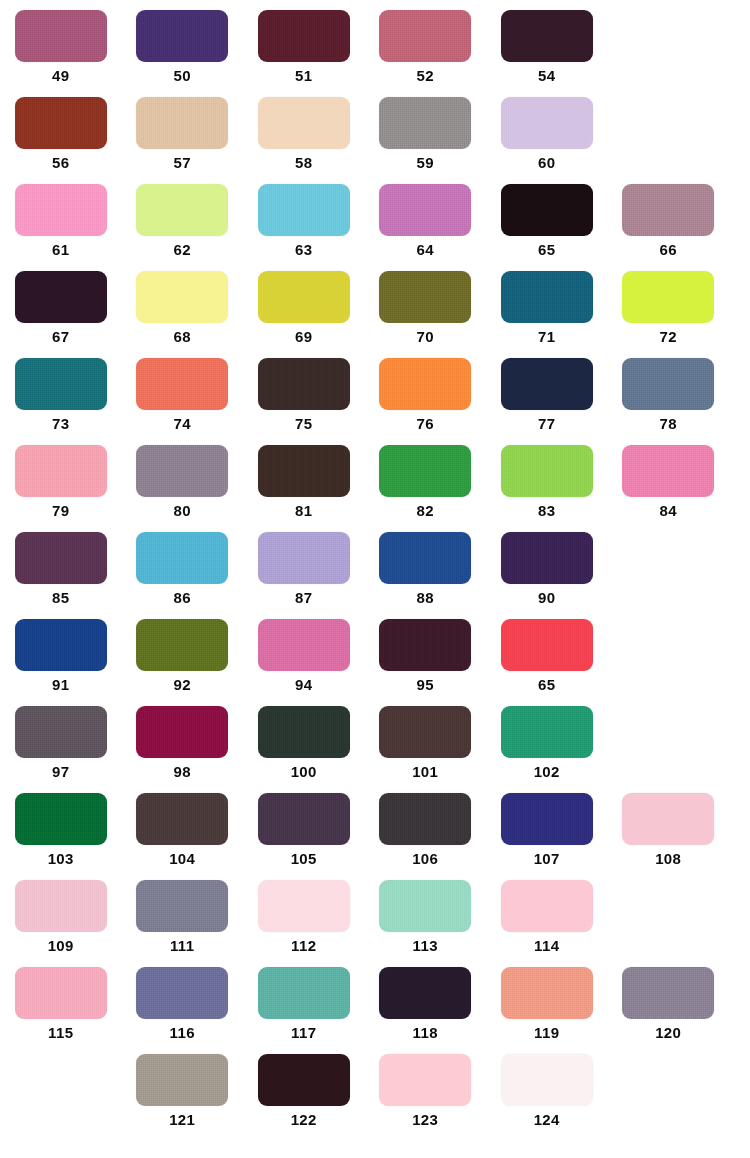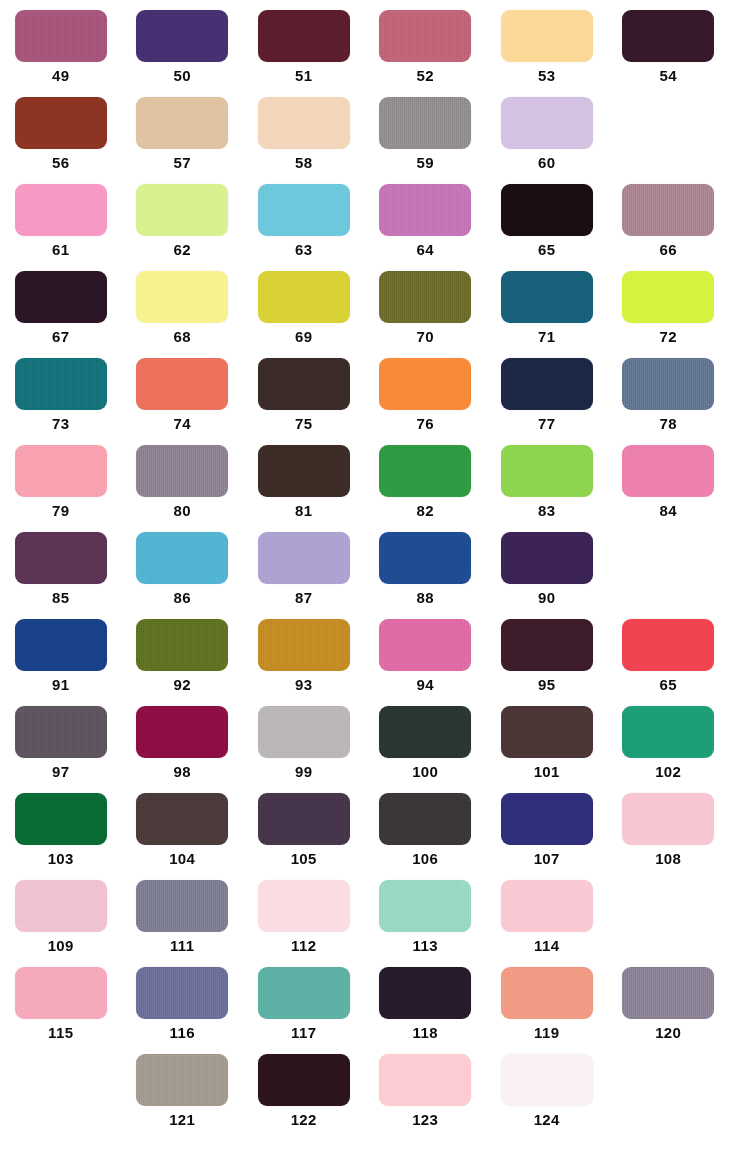--- a/index.html
+++ b/index.html
@@ -97,24 +97,20 @@
       </div>
       <div class="swatch-cell">
         <div class="swatch-chip" style="background-color: rgb(90, 30, 44);"></div>
         <div class="swatch-label">51</div>
       </div>
       <div class="swatch-cell">
         <div class="swatch-chip" style="background-color: rgb(192, 100, 120);"></div>
         <div class="swatch-label">52</div>
       </div>
       <div class="swatch-cell">
-        <div class="swatch-chip" style="background-color: rgb(251, 217, 154);"></div>
-        <div class="swatch-label">53</div>
-      </div>
-      <div class="swatch-cell">
         <div class="swatch-chip" style="background-color: rgb(53, 25, 42);"></div>
         <div class="swatch-label">54</div>
       </div>
     </div>
     <div class="swatch-row">
       <div class="swatch-cell">
         <div class="swatch-chip" style="background-color: rgb(142, 51, 34);"></div>
         <div class="swatch-label">56</div>
       </div>
       <div class="swatch-cell">
@@ -263,48 +259,40 @@
     <div class="swatch-row">
       <div class="swatch-cell">
         <div class="swatch-chip" style="background-color: rgb(22, 65, 138);"></div>
         <div class="swatch-label">91</div>
       </div>
       <div class="swatch-cell">
         <div class="swatch-chip" style="background-color: rgb(95, 113, 37);"></div>
         <div class="swatch-label">92</div>
       </div>
       <div class="swatch-cell">
-        <div class="swatch-chip" style="background-color: rgb(197, 138, 38);"></div>
-        <div class="swatch-label">93</div>
-      </div>
-      <div class="swatch-cell">
         <div class="swatch-chip" style="background-color: rgb(221, 108, 164);"></div>
         <div class="swatch-label">94</div>
       </div>
       <div class="swatch-cell">
         <div class="swatch-chip" style="background-color: rgb(62, 27, 42);"></div>
         <div class="swatch-label">95</div>
       </div>
       <div class="swatch-cell">
         <div class="swatch-chip" style="background-color: rgb(244, 65, 79);"></div>
         <div class="swatch-label">65</div>
       </div>
     </div>
     <div class="swatch-row">
       <div class="swatch-cell">
         <div class="swatch-chip" style="background-color: rgb(94, 84, 95);"></div>
         <div class="swatch-label">97</div>
       </div>
       <div class="swatch-cell">
         <div class="swatch-chip" style="background-color: rgb(138, 15, 67);"></div>
         <div class="swatch-label">98</div>
-      </div>
-      <div class="swatch-cell">
-        <div class="swatch-chip" style="background-color: rgb(187, 181, 184);"></div>
-        <div class="swatch-label">99</div>
       </div>
       <div class="swatch-cell">
         <div class="swatch-chip" style="background-color: rgb(42, 54, 49);"></div>
         <div class="swatch-label">100</div>
       </div>
       <div class="swatch-cell">
         <div class="swatch-chip" style="background-color: rgb(76, 53, 54);"></div>
         <div class="swatch-label">101</div>
       </div>
       <div class="swatch-cell">

